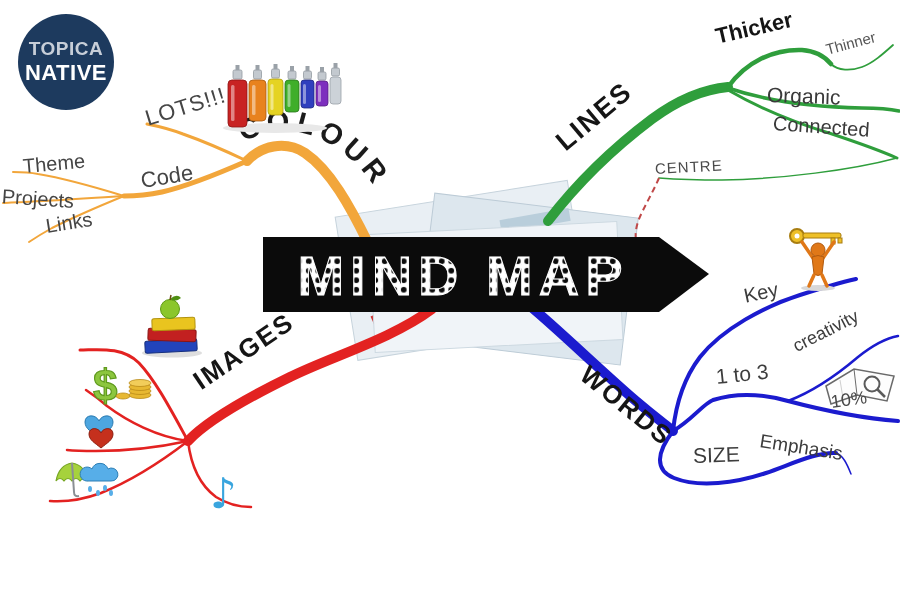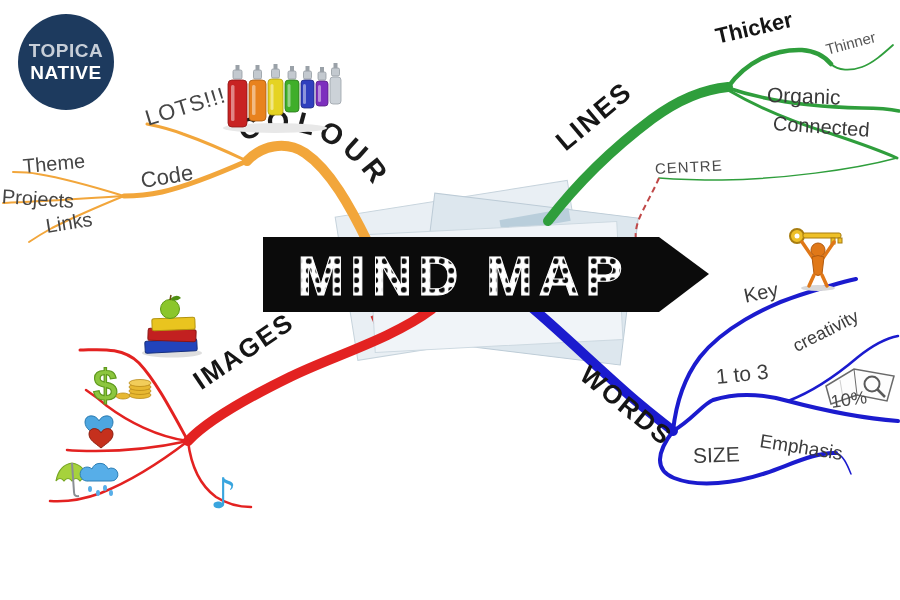--- a/index.html
+++ b/index.html
@@ -29,21 +29,21 @@
   #lbl-count{left:716px;top:366px;font-size:21px;color:#3d3d3d;transform:rotate(-6deg);}
   #lbl-percent{left:831px;top:393px;font-size:18px;color:#4a4a4a;transform:rotate(-8deg);}
   #lbl-size{left:693px;top:445px;font-size:21px;color:#3d3d3d;transform:rotate(-2deg);}
   #lbl-emphasis{left:760px;top:431px;font-size:19px;color:#3d3d3d;transform:rotate(9deg);}
   
   #lbl-images{left:196px;top:370px;font-size:26px;transform:rotate(-34deg);}
   
   .logo{position:absolute;left:18px;top:14px;width:96px;height:96px;border-radius:50%;
         background:#1D3A5E;display:flex;flex-direction:column;align-items:center;justify-content:center;}
   .logo .l1{color:#c7ced8;font-size:19px;font-weight:700;letter-spacing:.5px;}
-  .logo .l2{color:#ffffff;font-size:19px;font-weight:800;letter-spacing:.5px;}
+  .logo .l2{color:#ffffff;font-size:22px;font-weight:800;letter-spacing:.5px;}
 </style>
 </head>
 <body>
 
 <div class="stage">
 
 <svg width="900" height="600" viewBox="0 0 900 600">
   <defs>
     <pattern id="dotfill" width="9.5" height="9.5" patternUnits="userSpaceOnUse">
       <rect width="9.5" height="9.5" fill="#ffffff"></rect>

